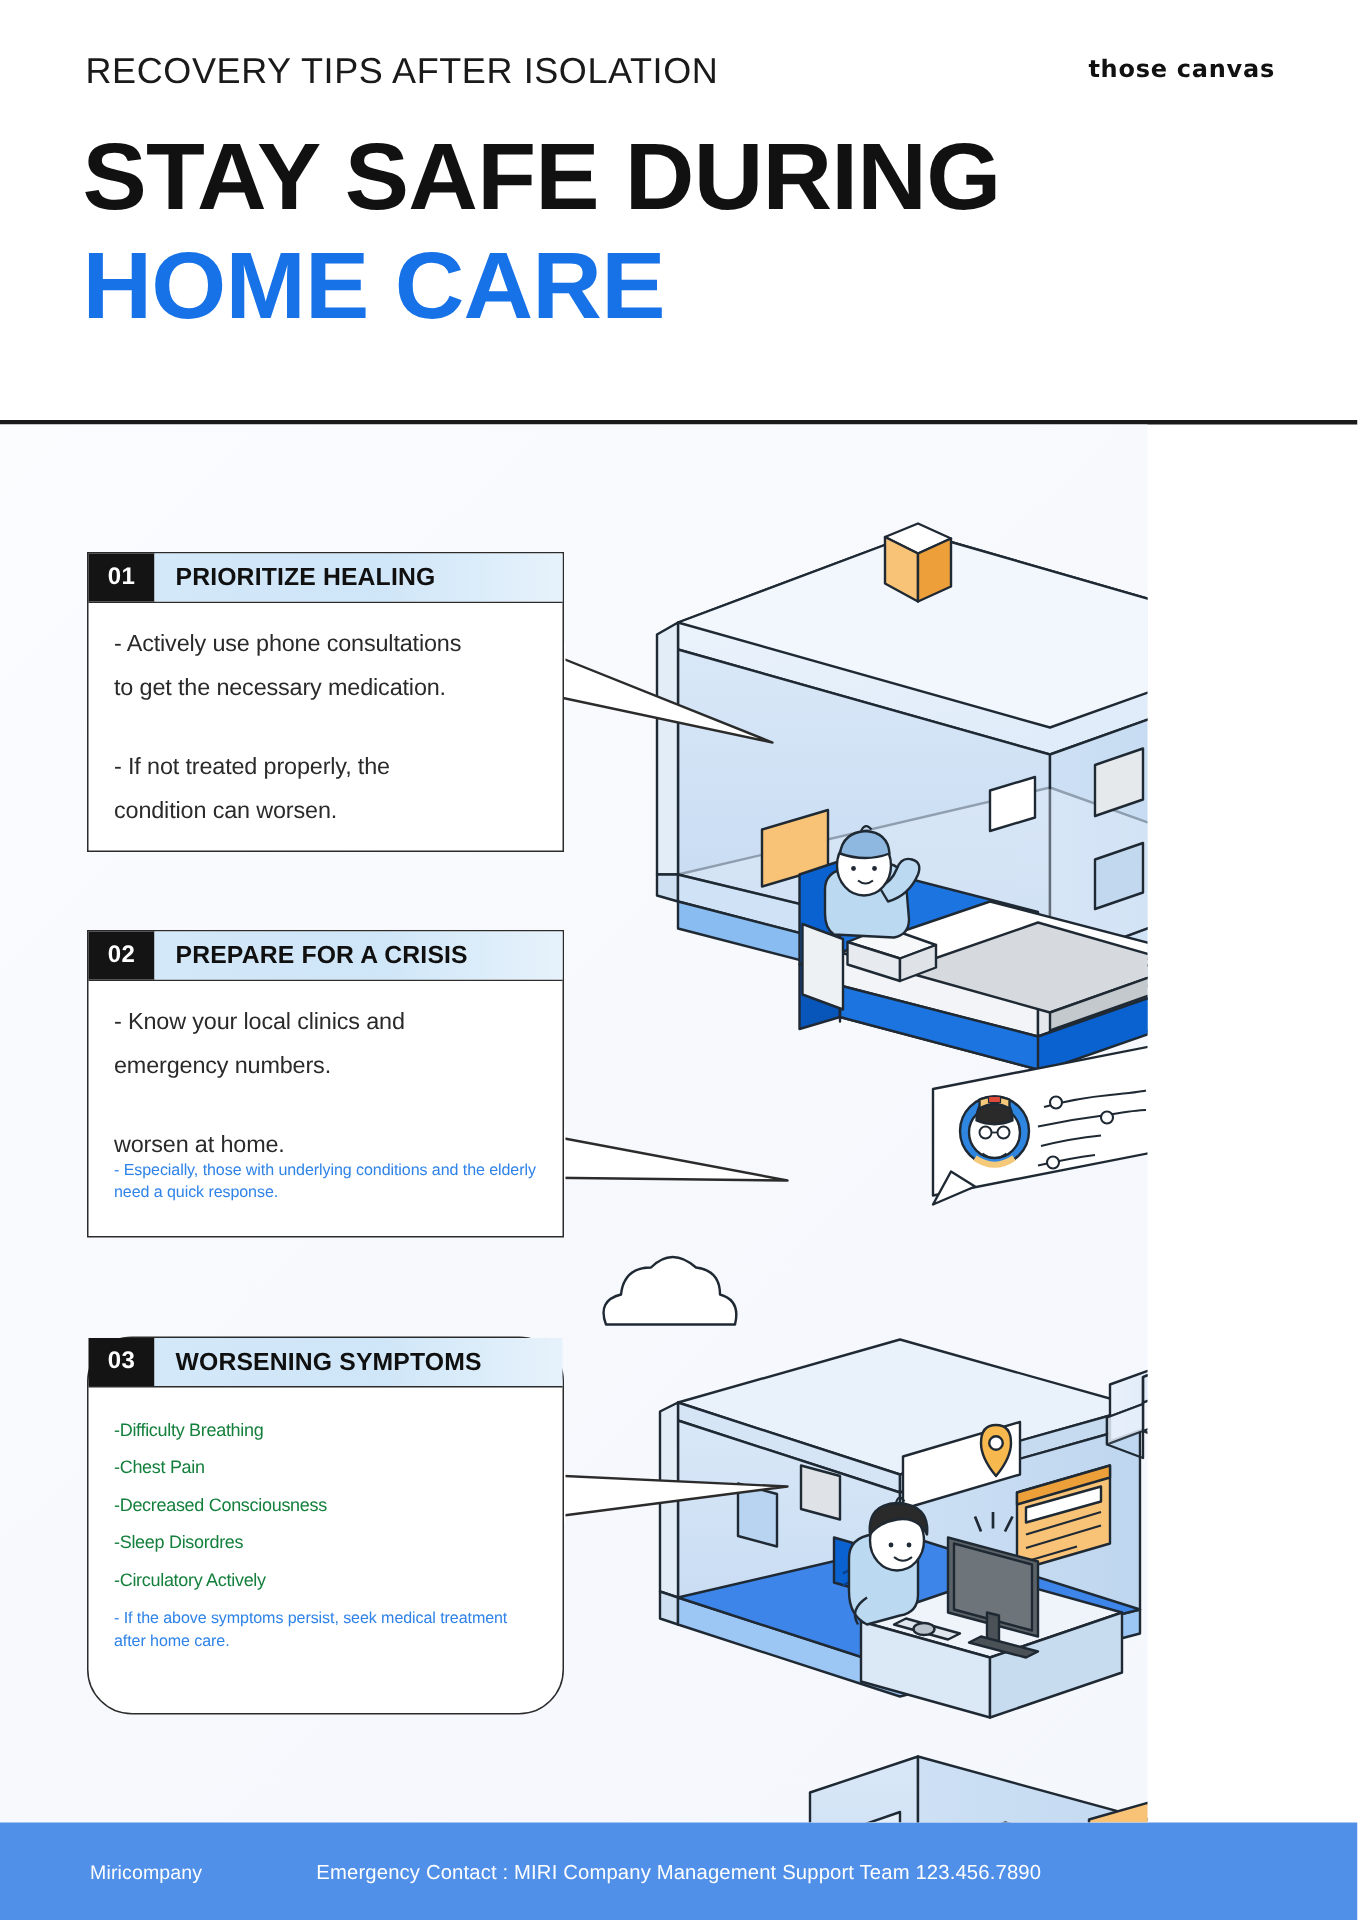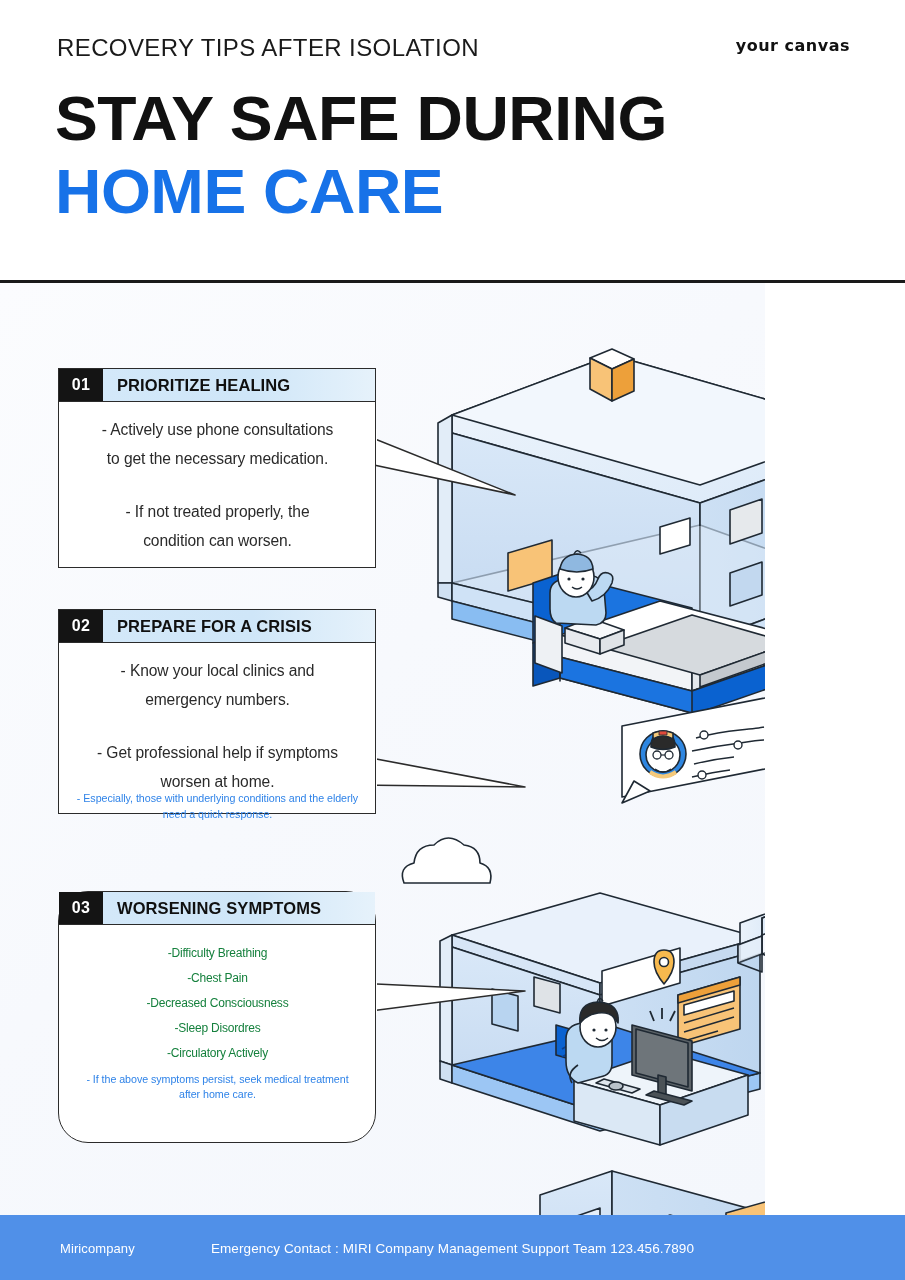--- a/index.html
+++ b/index.html
@@ -92,21 +92,20 @@
     color: #101010;
     font-size: 16.5px; font-weight: 700;
     letter-spacing: 0.1px;
     display: flex; align-items: center;
     padding-left: 14px;
     text-align: right;
   }
   .card-body {
     padding: 16px 16px 14px 17px;
     position: relative;
-    text-align: center;
   }
   .line {
     font-size: 15.6px;
     line-height: 1.48;
     color: #2a2a2a;
     letter-spacing: -0.1px;
   }
   .line + .line { margin-top: 6px; }
   .gap { height: 30px; }
   .note {
@@ -117,21 +116,21 @@
   }
   .sym {
     font-size: 12px;
     line-height: 1;
     color: #15803d;
     margin-bottom: 13px;
     letter-spacing: -0.2px;
   }
 
   #card1 { left: 58px; top: 85px;  height: 200px; }
-  #card2 { left: 58px; top: 326px; height: 205px; }
+  #card2 { left: 58px; top: 337px; height: 205px; }
   #card3 { left: 58px; top: 608px; height: 252px; border-radius: 30px; }
 
   
   .tail { position: absolute; z-index: 5; overflow: visible; }
 
   
   .illo { position: absolute; left: 0; top: 0; z-index: 3; }
 
   
   .footer {
@@ -151,21 +150,21 @@
     color: #ffffff; font-size: 13.5px; font-weight: 400;
     letter-spacing: 0.1px; white-space: nowrap;
   }
 </style>
 </head>
 <body>
 
 <div class="poster">
 
   <div class="header">
-    <div class="brand">your canvas</div>
+    <div class="brand">those canvas</div>
     <div class="kicker">RECOVERY TIPS AFTER ISOLATION</div>
     <div class="title-1">STAY SAFE DURING</div>
     <div class="title-2">HOME CARE</div>
   </div>
   <div class="header-rule"></div>
 
   <div class="stage">
 
     <svg class="illo" width="905" height="932" viewBox="0 0 905 932">
       <defs>
@@ -478,21 +477,20 @@
 
     <div class="card" id="card2">
       <div class="card-head">
         <div class="card-num">02</div>
         <div class="card-title">PREPARE FOR A CRISIS</div>
       </div>
       <div class="card-body">
         <div class="line">- Know your local clinics and</div>
         <div class="line">emergency numbers.</div>
         <div class="gap"></div>
-        <div class="line">- Get professional help if symptoms</div>
         <div class="line">worsen at home.</div>
         <div class="note" style="margin-top:-2px;">- Especially, those with underlying conditions and the elderly need a quick response.</div>
       </div>
     </div>
 
     <div class="card" id="card3">
       <div class="card-head">
         <div class="card-num">03</div>
         <div class="card-title">WORSENING SYMPTOMS</div>
       </div>

